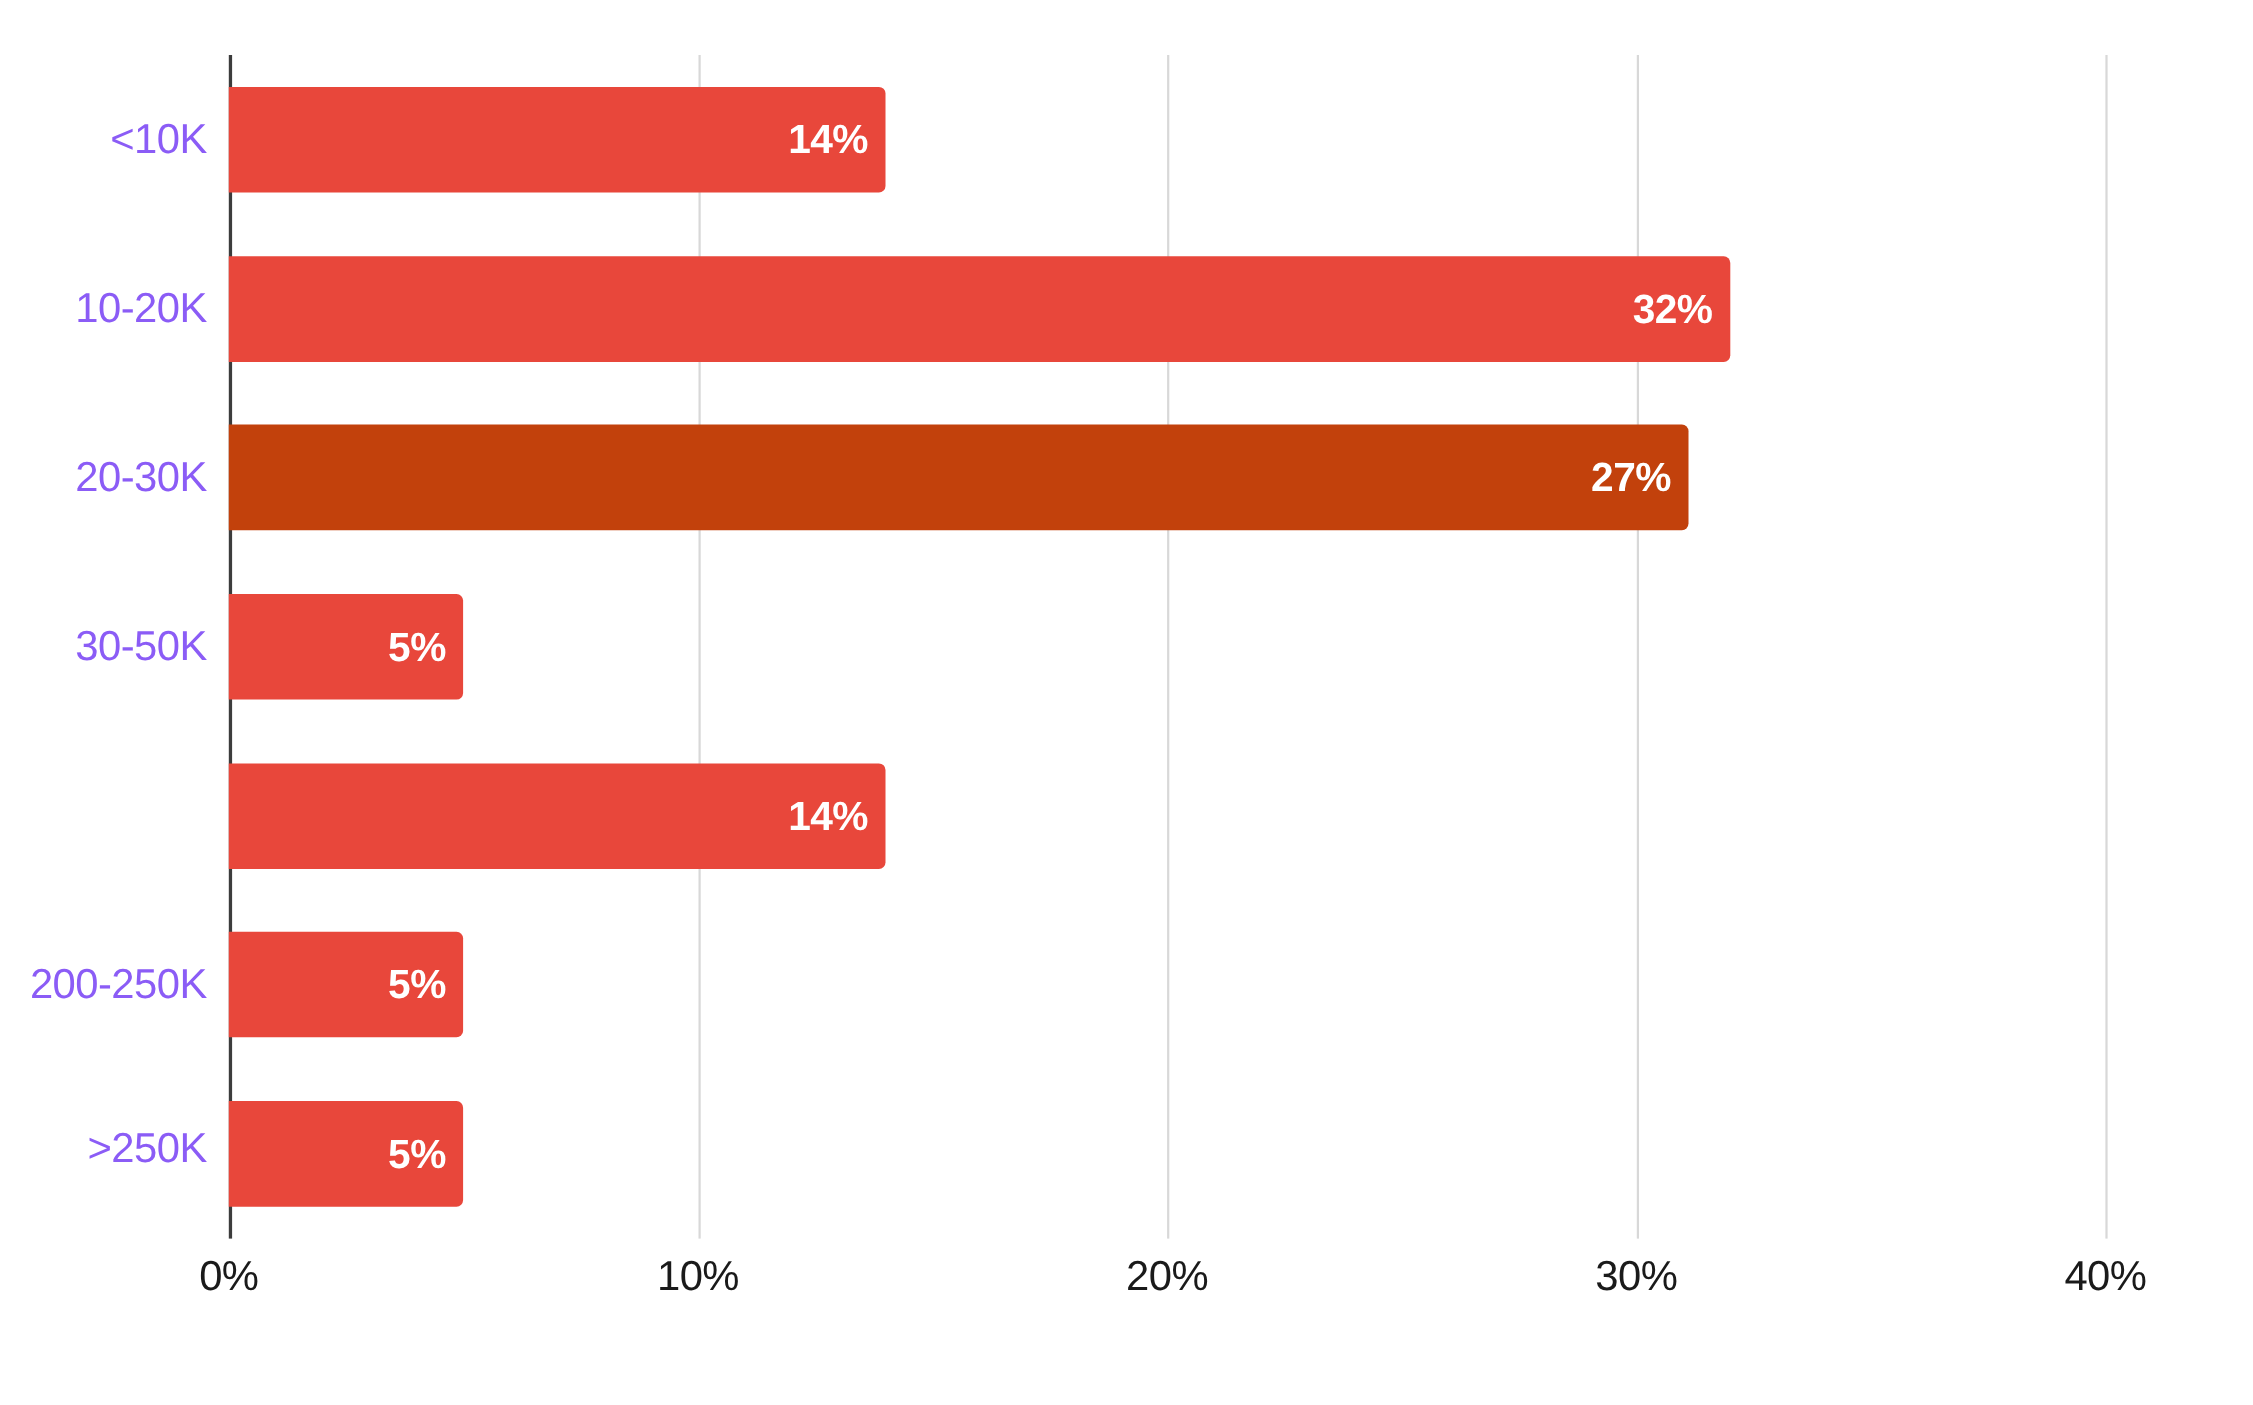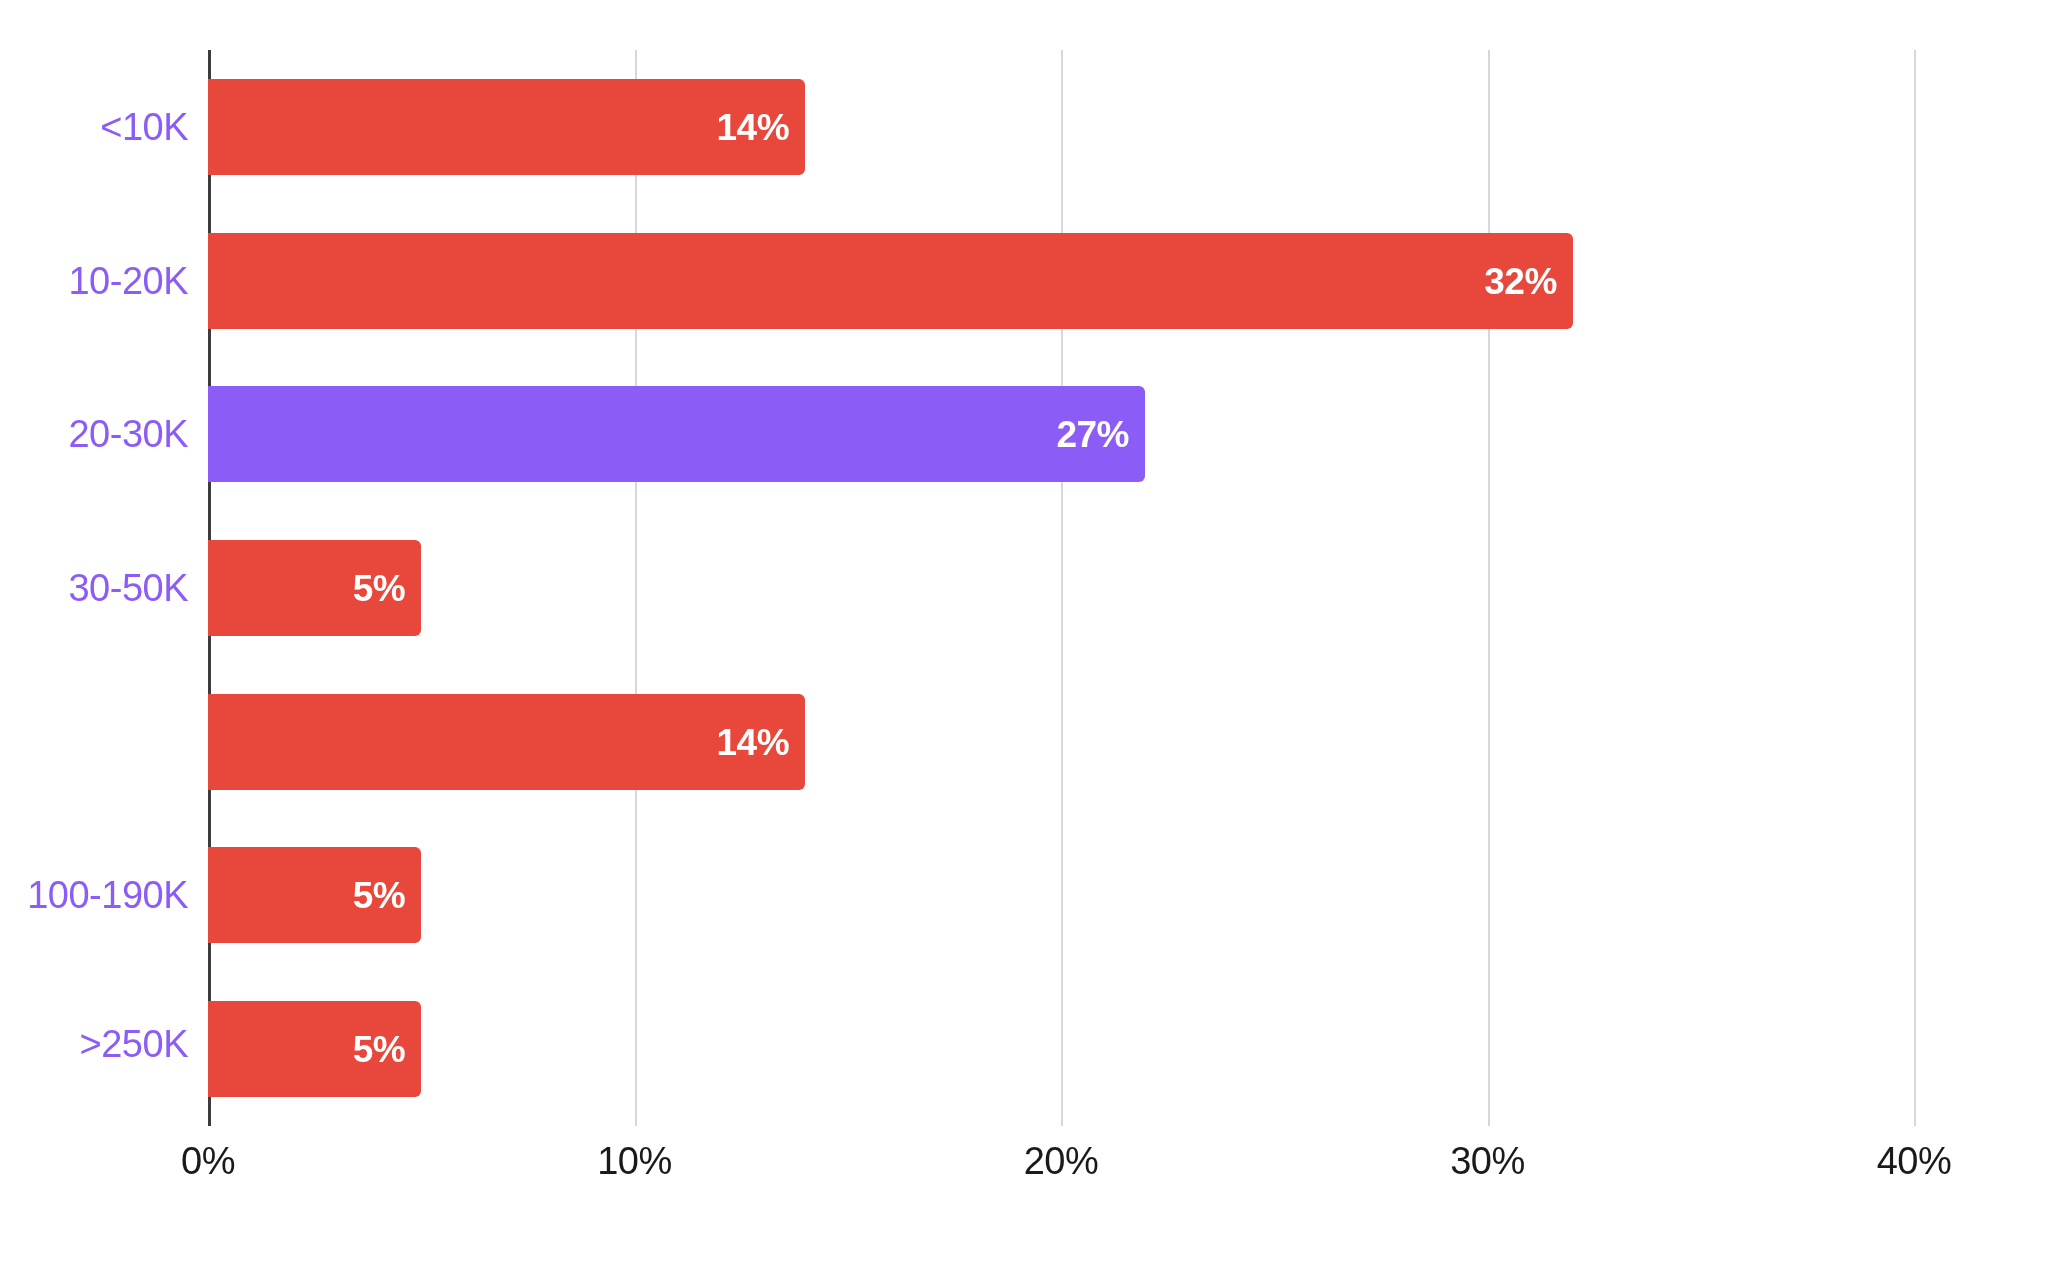--- a/index.html
+++ b/index.html
@@ -127,21 +127,21 @@
 </head>
 <body>
 
 <div id="chart-root">
 
   <div class="cat-labels">
       <div class="cat-label" style="top: 28.8571px;">&lt;10K</div>
       <div class="cat-label" style="top: 182.571px;">10-20K</div>
       <div class="cat-label" style="top: 336.286px;">20-30K</div>
       <div class="cat-label" style="top: 490px;">30-50K</div>
-      <div class="cat-label" style="top: 797.429px;">100-190K</div>
+      <div class="cat-label" style="top: 797.429px;">200-250K</div>
       <div class="cat-label" style="top: 946px;">&gt;250K</div>
     </div>
 
   <div class="plot-area">
     <div class="gridlines-layer">
         <div class="gridline axis-zero" style="left: 0px;"></div>
         <div class="gridline" style="left: 426.5px;"></div>
         <div class="gridline" style="left: 853px;"></div>
         <div class="gridline" style="left: 1279.5px;"></div>
         <div class="gridline" style="left: 1706px;"></div>
@@ -151,21 +151,21 @@
           <div class="bar" style="width: 597.1px; background: rgb(232, 71, 59);">
             <span class="bar-value" style="color: rgb(255, 255, 255);">14%</span>
           </div>
         </div>
         <div class="bar-row" style="top: 182.571px; width: 1706px;">
           <div class="bar" style="width: 1364.8px; background: rgb(232, 71, 59); padding-left: 36px;">
             <span class="bar-value" style="color: rgb(255, 255, 255);">32%</span>
           </div>
         </div>
         <div class="bar-row" style="top: 336.286px; width: 1706px;">
-          <div class="bar" style="width: 937px; background: #8b5cf6;">
+          <div class="bar" style="width: 1327px; background: #c2410c;">
             <span class="bar-value" style="color: rgb(255, 255, 255);">27%</span>
           </div>
         </div>
         <div class="bar-row" style="top: 490px; width: 1706px;">
           <div class="bar" style="width: 213.25px; background: rgb(232, 71, 59);">
             <span class="bar-value" style="color: rgb(255, 255, 255);">5%</span>
           </div>
         </div>
         <div class="bar-row" style="top: 643.714px; width: 1706px;">
           <div class="bar" style="width: 597.1px; background: rgb(232, 71, 59);">

